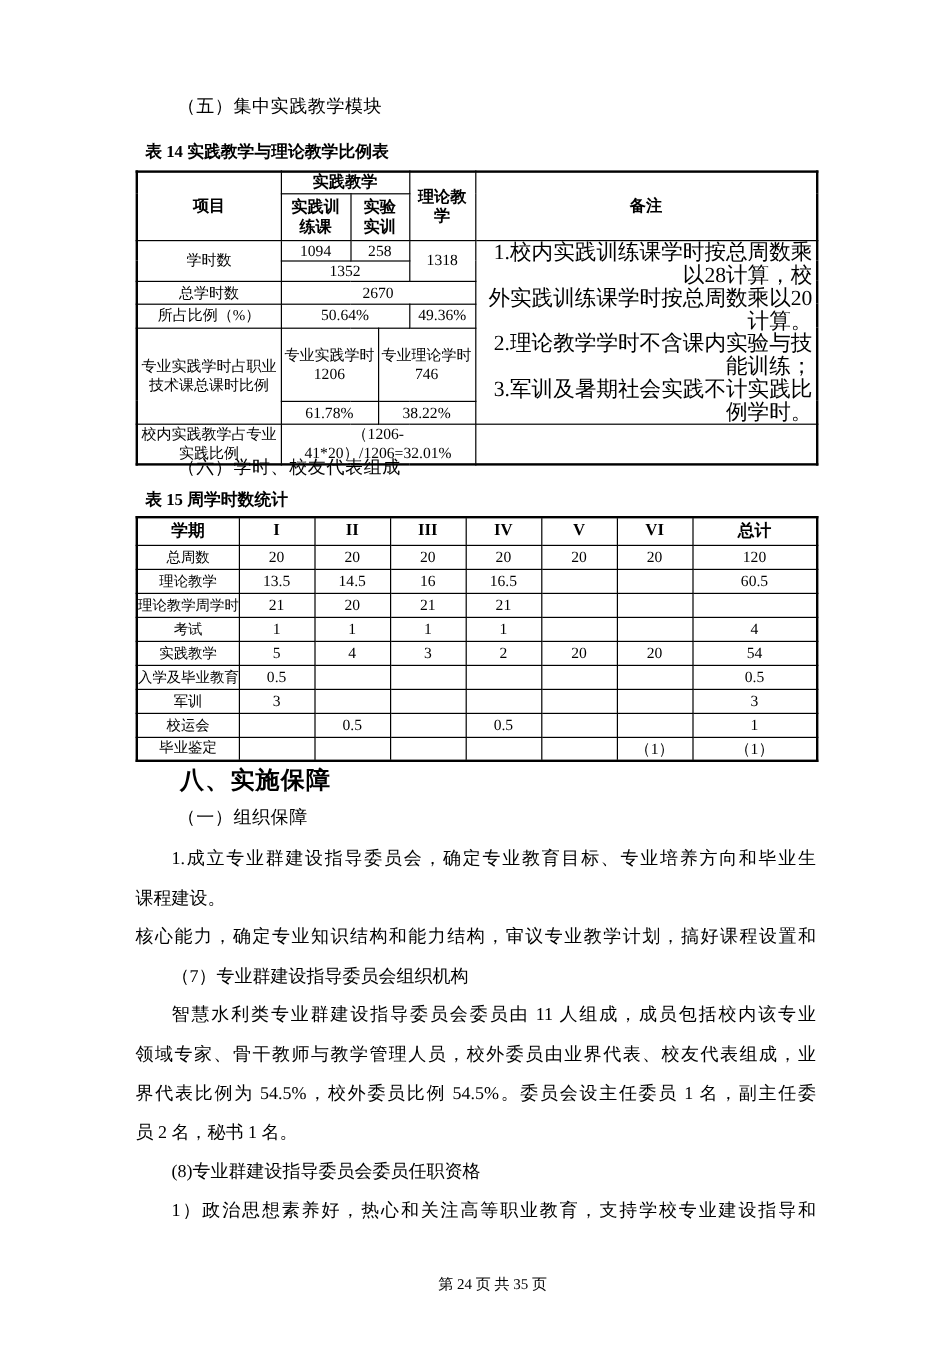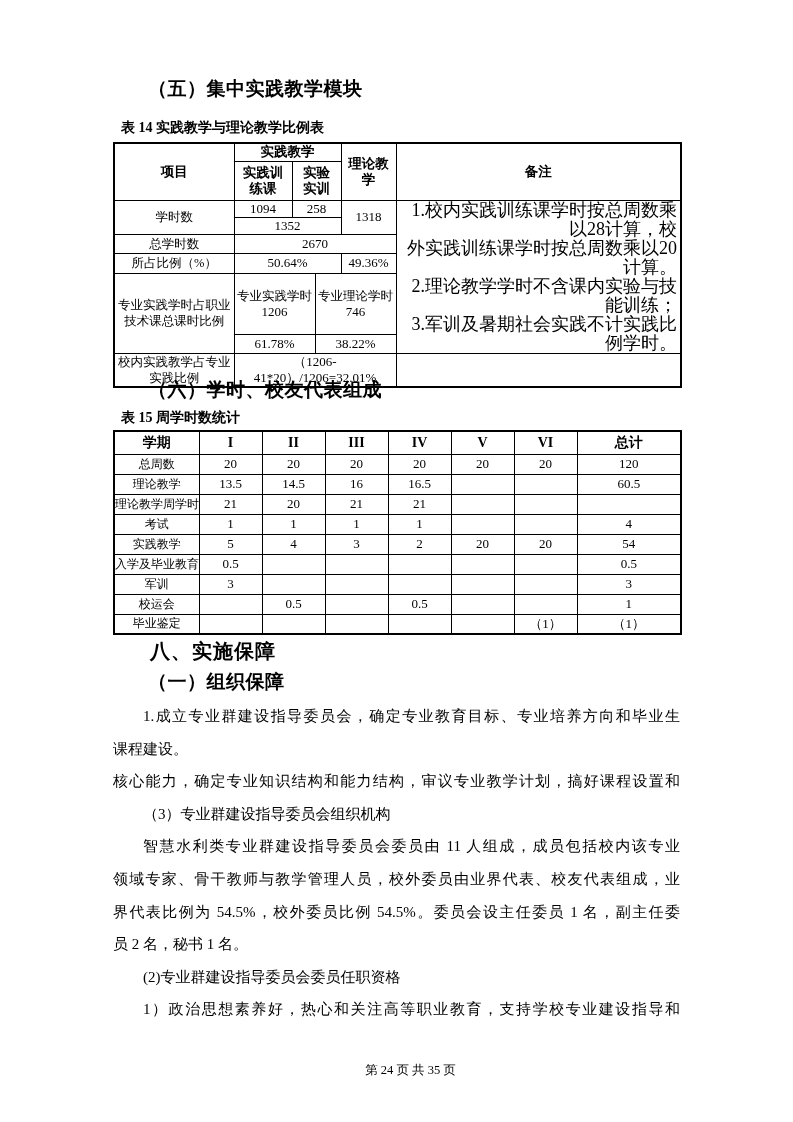--- a/index.html
+++ b/index.html
@@ -3,21 +3,21 @@
 <meta charset="utf-8">
 <style>
   html,body { margin:0; padding:0; background:#ffffff; }
   .page {
     position:relative; width:793px; height:1122px; background:#fff;
     font-family:"Liberation Serif", serif; color:#000; overflow:hidden;
   }
   
   .h-sub {
     position:absolute; left:148px; font-family:"Liberation Sans", sans-serif;
-    font-weight:bold; font-size:19px; line-height:22px; letter-spacing:0.5px;
+    font-weight:normal; font-size:15px; line-height:22px; letter-spacing:0.5px;
   }
   .h-main {
     position:absolute; left:150px; font-family:"Liberation Sans", sans-serif;
     font-weight:bold; font-size:20px; line-height:26px; letter-spacing:1px;
   }
   .tbl-caption {
     position:absolute; left:121px; width:567px; text-align:left;
     font-weight:bold; font-size:14px; line-height:18px;
   }
   
@@ -238,24 +238,24 @@
   </tbody>
     </table>
 
   <div class="h-main" style="top:638px">八、实施保障</div>
   <div class="h-sub" style="top:671px">（一）组织保障</div>
 
   <div class="bodytext">
     <div class="line indent full">1.成立专业群建设指导委员会，确定专业教育目标、专业培养方向和毕业生</div>
     <div class="line">课程建设。</div>
     <div class="line full">核心能力，确定专业知识结构和能力结构，审议专业教学计划，搞好课程设置和</div>
-    <div class="line indent">（3）专业群建设指导委员会组织机构</div>
+    <div class="line indent">（7）专业群建设指导委员会组织机构</div>
     <div class="line indent full">智慧水利类专业群建设指导委员会委员由 11 人组成，成员包括校内该专业</div>
     <div class="line full">领域专家、骨干教师与教学管理人员，校外委员由业界代表、校友代表组成，业</div>
     <div class="line full">界代表比例为 54.5%，校外委员比例 54.5%。委员会设主任委员 1 名，副主任委</div>
     <div class="line">员 2 名，秘书 1 名。</div>
-    <div class="line indent">(2)专业群建设指导委员会委员任职资格</div>
+    <div class="line indent">(8)专业群建设指导委员会委员任职资格</div>
     <div class="line indent full">1）政治思想素养好，热心和关注高等职业教育，支持学校专业建设指导和</div>
   </div>
 
   <div class="footer">第 24 页 共 35 页</div>
 
 </div>
 
 </body></html>

